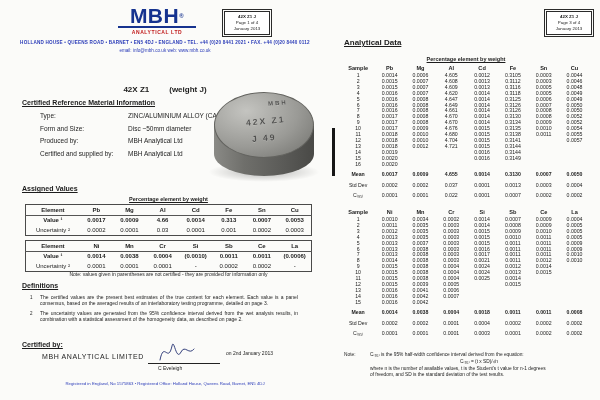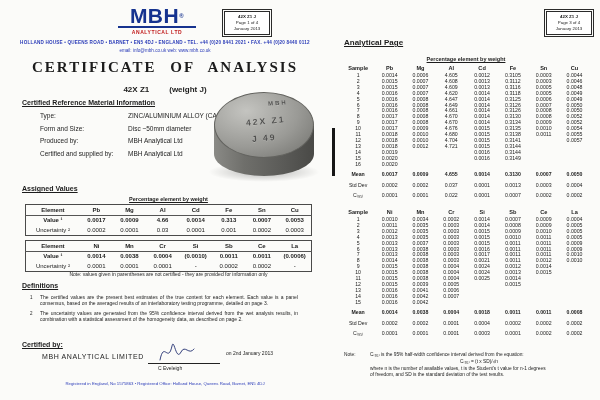--- a/index.html
+++ b/index.html
@@ -112,21 +112,20 @@
 
     <div class="abs corner-box" style="left:224px;top:11px">
       <div class="cb1">42X Z1 J</div>
       <div>Page 1 of 4</div>
       <div>January 2013</div>
     </div>
 
     <div class="abs addr">HOLLAND HOUSE • QUEENS ROAD • BARNET • EN5 4DJ • ENGLAND • TEL. +44 (0)20 8441 2021 • FAX. +44 (0)20 8440 0112</div>
     <div class="abs contact">email: info@mbh.co.uk      web: www.mbh.co.uk</div>
 
-    <div class="abs cert-title">CERTIFICATE OF ANALYSIS</div>
 
     <div class="abs product-line">
       <span>42X Z1</span>
       <span>(weight J)</span>
     </div>
 
     <div class="abs sec-head crm-head">Certified Reference Material Information</div>
 
     <div class="abs crm-rows">
       <div class="crm-row">
@@ -284,21 +283,21 @@
   </section>
 
   <section class="page right">
 
     <div class="abs corner-box corner-box-r">
       <div class="cb1">42X Z1 J</div>
       <div>Page 3 of 4</div>
       <div>January 2013</div>
     </div>
 
-    <div class="abs an-head">Analytical Page</div>
+    <div class="abs an-head">Analytical Data</div>
     <div class="abs table-sub an-sub">Percentage element by weight</div>
 
     <div class="abs an-wrap1">
       <table class="an-table">
         <colgroup>
             <col style="width:13%">
             <col>
             <col>
             <col>
             <col>

